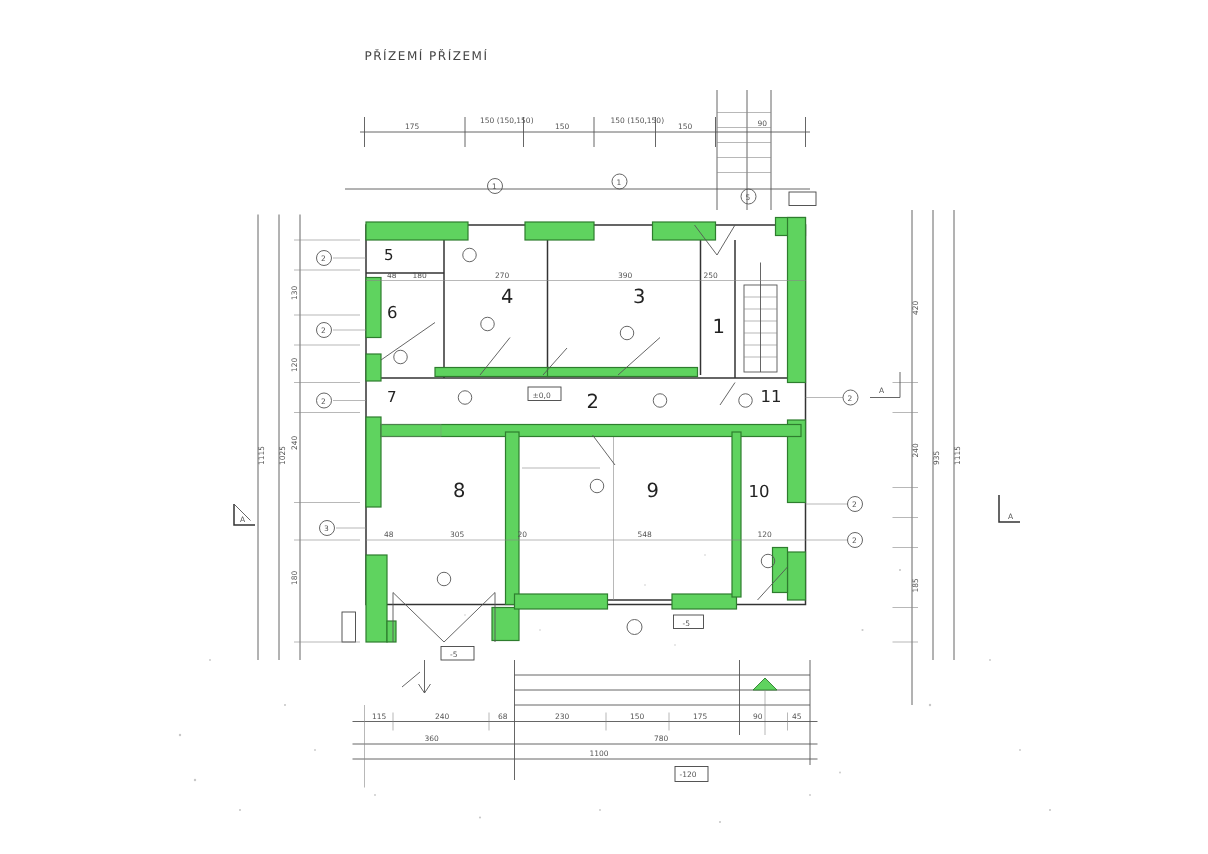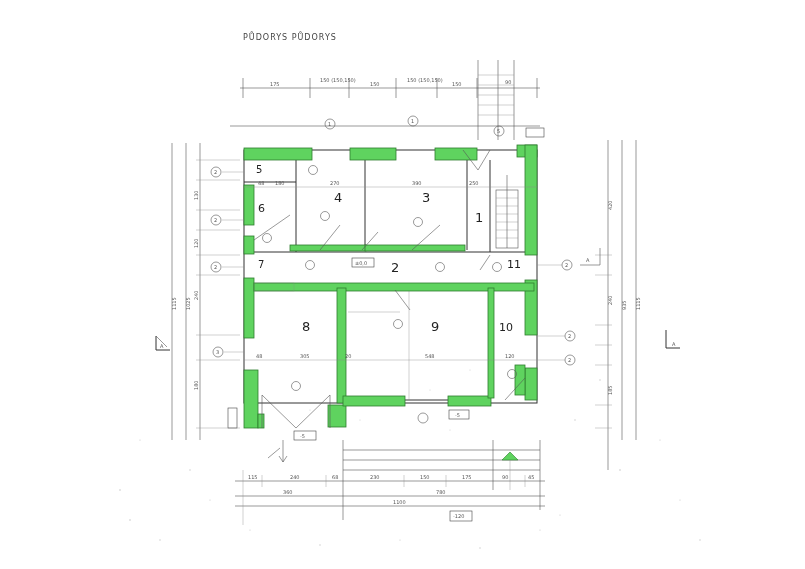--- a/index.html
+++ b/index.html
@@ -11,21 +11,21 @@
     .dim { font-size: 5px; fill: #555; }
     .wall { fill: #5fd35f; stroke: #2e7d2e; stroke-width: 0.8; }
     .ln { stroke: #555; stroke-width: 0.6; fill: none; }
     .thin { stroke: #888; stroke-width: 0.4; fill: none; }
     .dark { stroke: #333; stroke-width: 1; fill: none; }
     .box { fill: #fff; stroke: #444; stroke-width: 0.6; }
   </style>
 </head>
 <body>
 
-<div class="title">PŮDORYS PŮDORYS</div>
+<div class="title">PŘÍZEMÍ PŘÍZEMÍ</div>
 
 <svg id="plan" width="805" height="569" viewBox="0 0 805 569">
 
   <g fill="#999" opacity="0.55">
     <circle cx="130" cy="520" r="0.8"></circle>
       <circle cx="160" cy="540" r="0.7"></circle>
       <circle cx="210" cy="500" r="0.6"></circle>
     <circle cx="575" cy="420" r="0.7"></circle>
       <circle cx="620" cy="470" r="0.8"></circle>
       <circle cx="680" cy="500" r="0.6"></circle>

